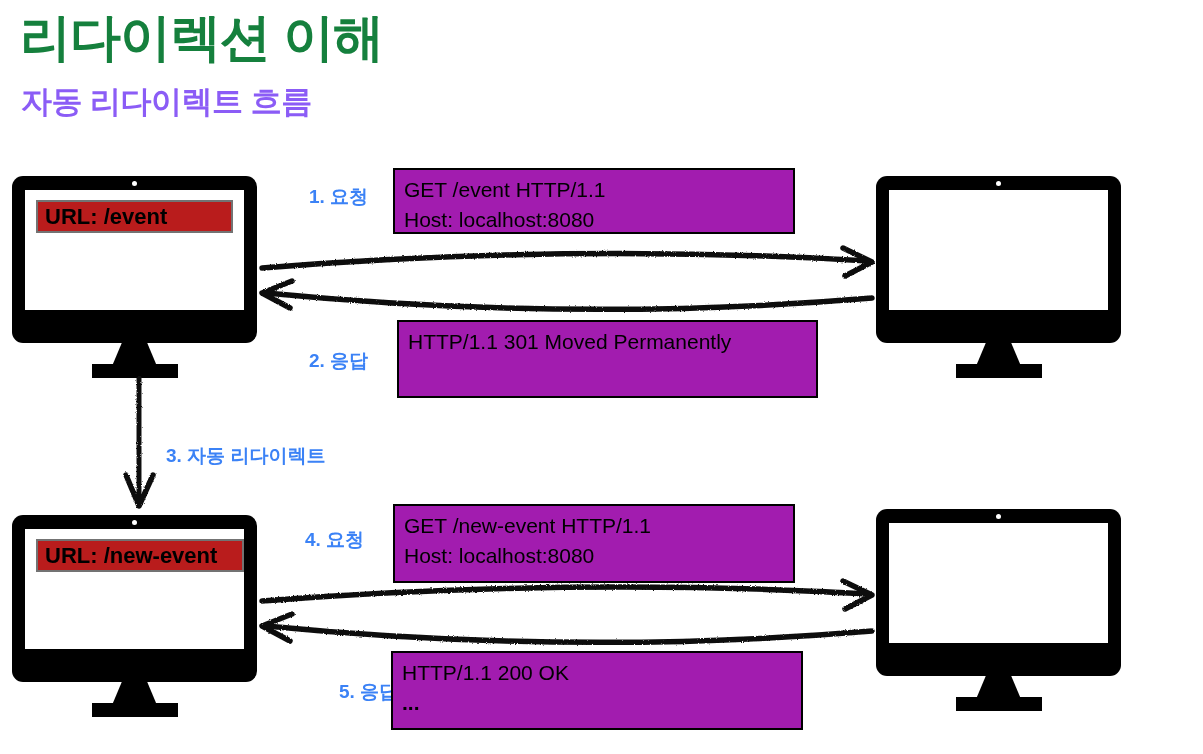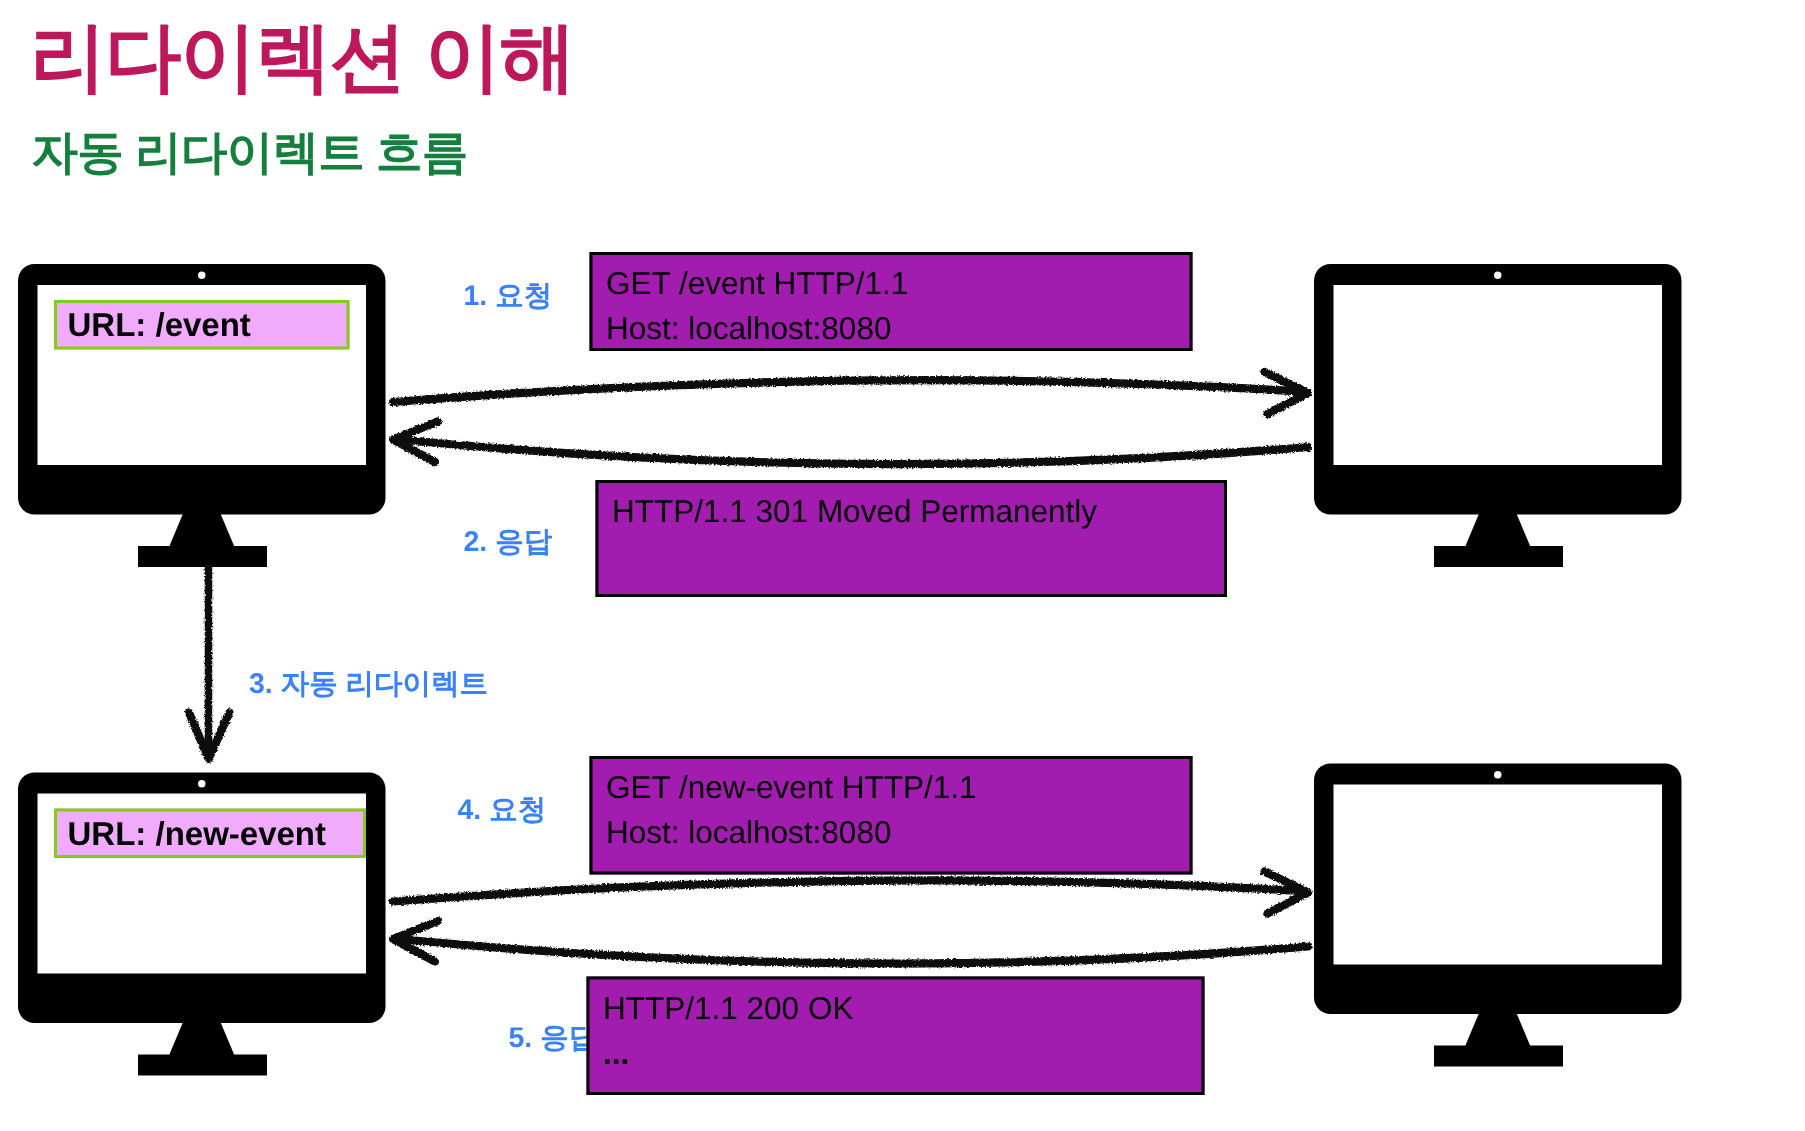--- a/index.html
+++ b/index.html
@@ -21,32 +21,32 @@
   }
 
   
   .title {
     position: absolute;
     left: 20px;
     top: 11px;
     font-size: 51px;
     font-weight: 700;
     letter-spacing: -1px;
-    color: #be185d;
+    color: #15803d;
     line-height: 1.05;
     white-space: nowrap;
   }
   .subtitle {
     position: absolute;
     left: 21px;
     top: 85px;
     font-size: 31px;
     font-weight: 700;
     letter-spacing: -0.5px;
-    color: #15803d;
+    color: #8b5cf6;
     line-height: 1.1;
     white-space: nowrap;
   }
 
   
   .monitor {
     position: absolute;
   }
   .monitor .body {
     position: absolute;
@@ -96,22 +96,22 @@
     height: 14px;
     background: #000000;
   }
 
   
   .urlbar {
     position: absolute;
     left: 11px;
     top: 10px;
     height: 33px;
-    border: 2px solid #84cc16;
-    background: #f0abfc;
+    border: 2px solid #737373;
+    background: #b91c1c;
     display: flex;
     align-items: center;
     padding: 0 7px;
     box-sizing: border-box;
     z-index: 4;
   }
   .urlbar span {
     font-size: 22px;
     font-weight: 700;
     color: #000000;

